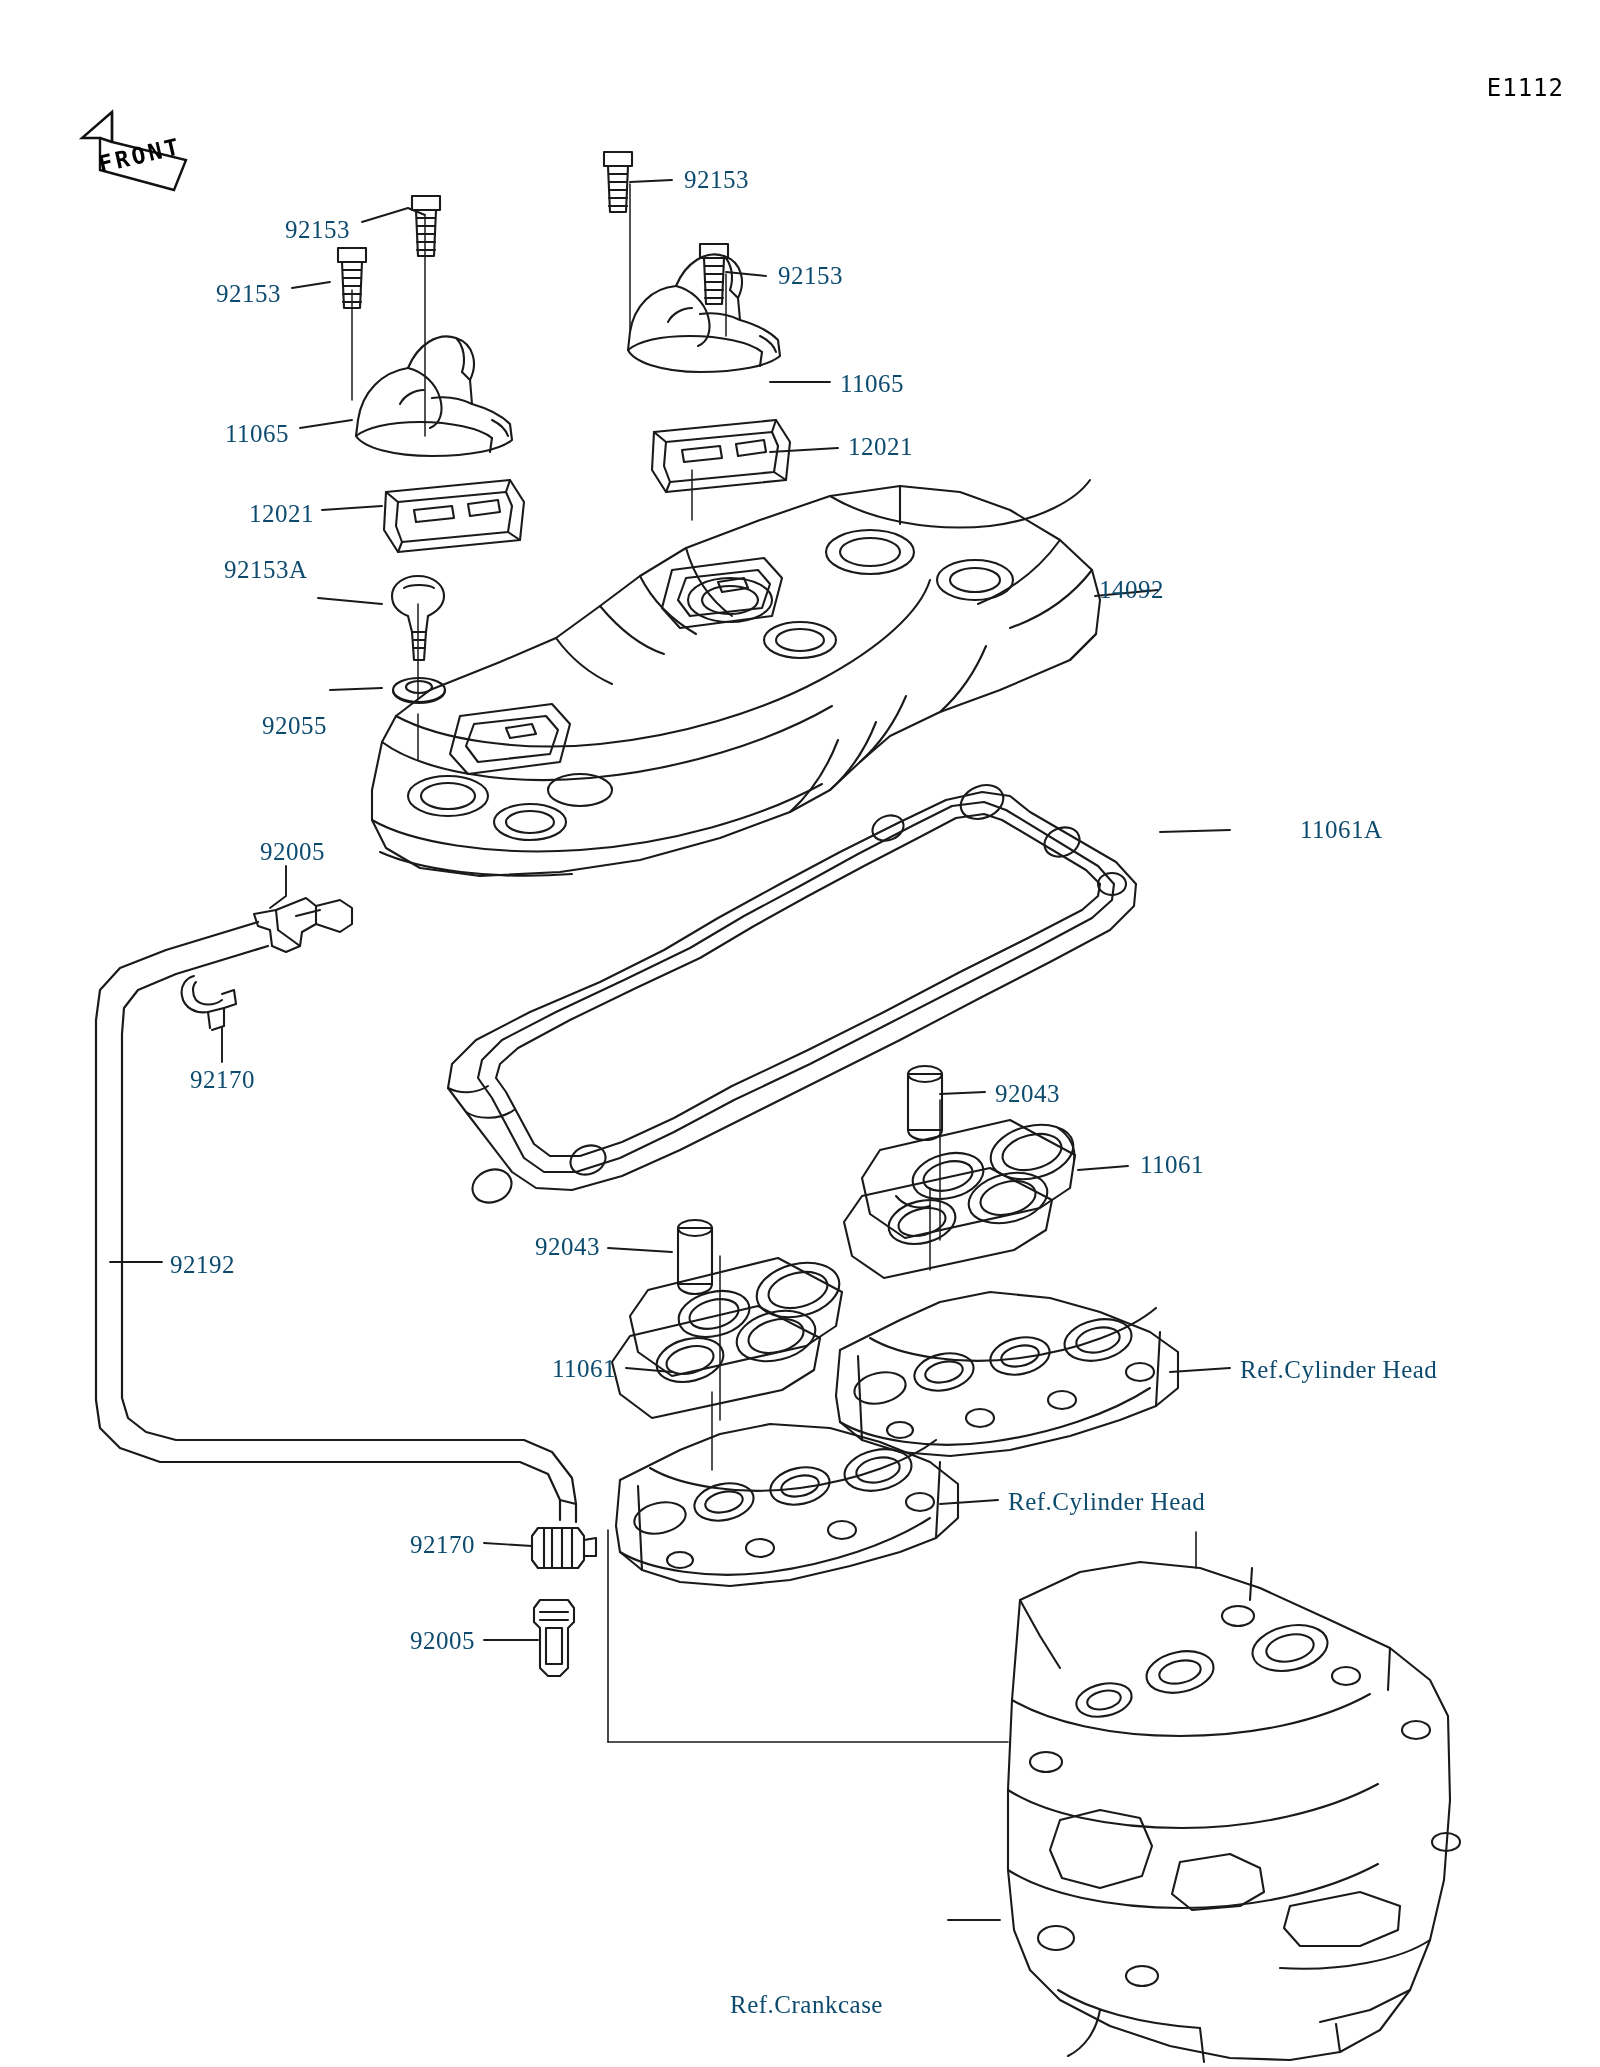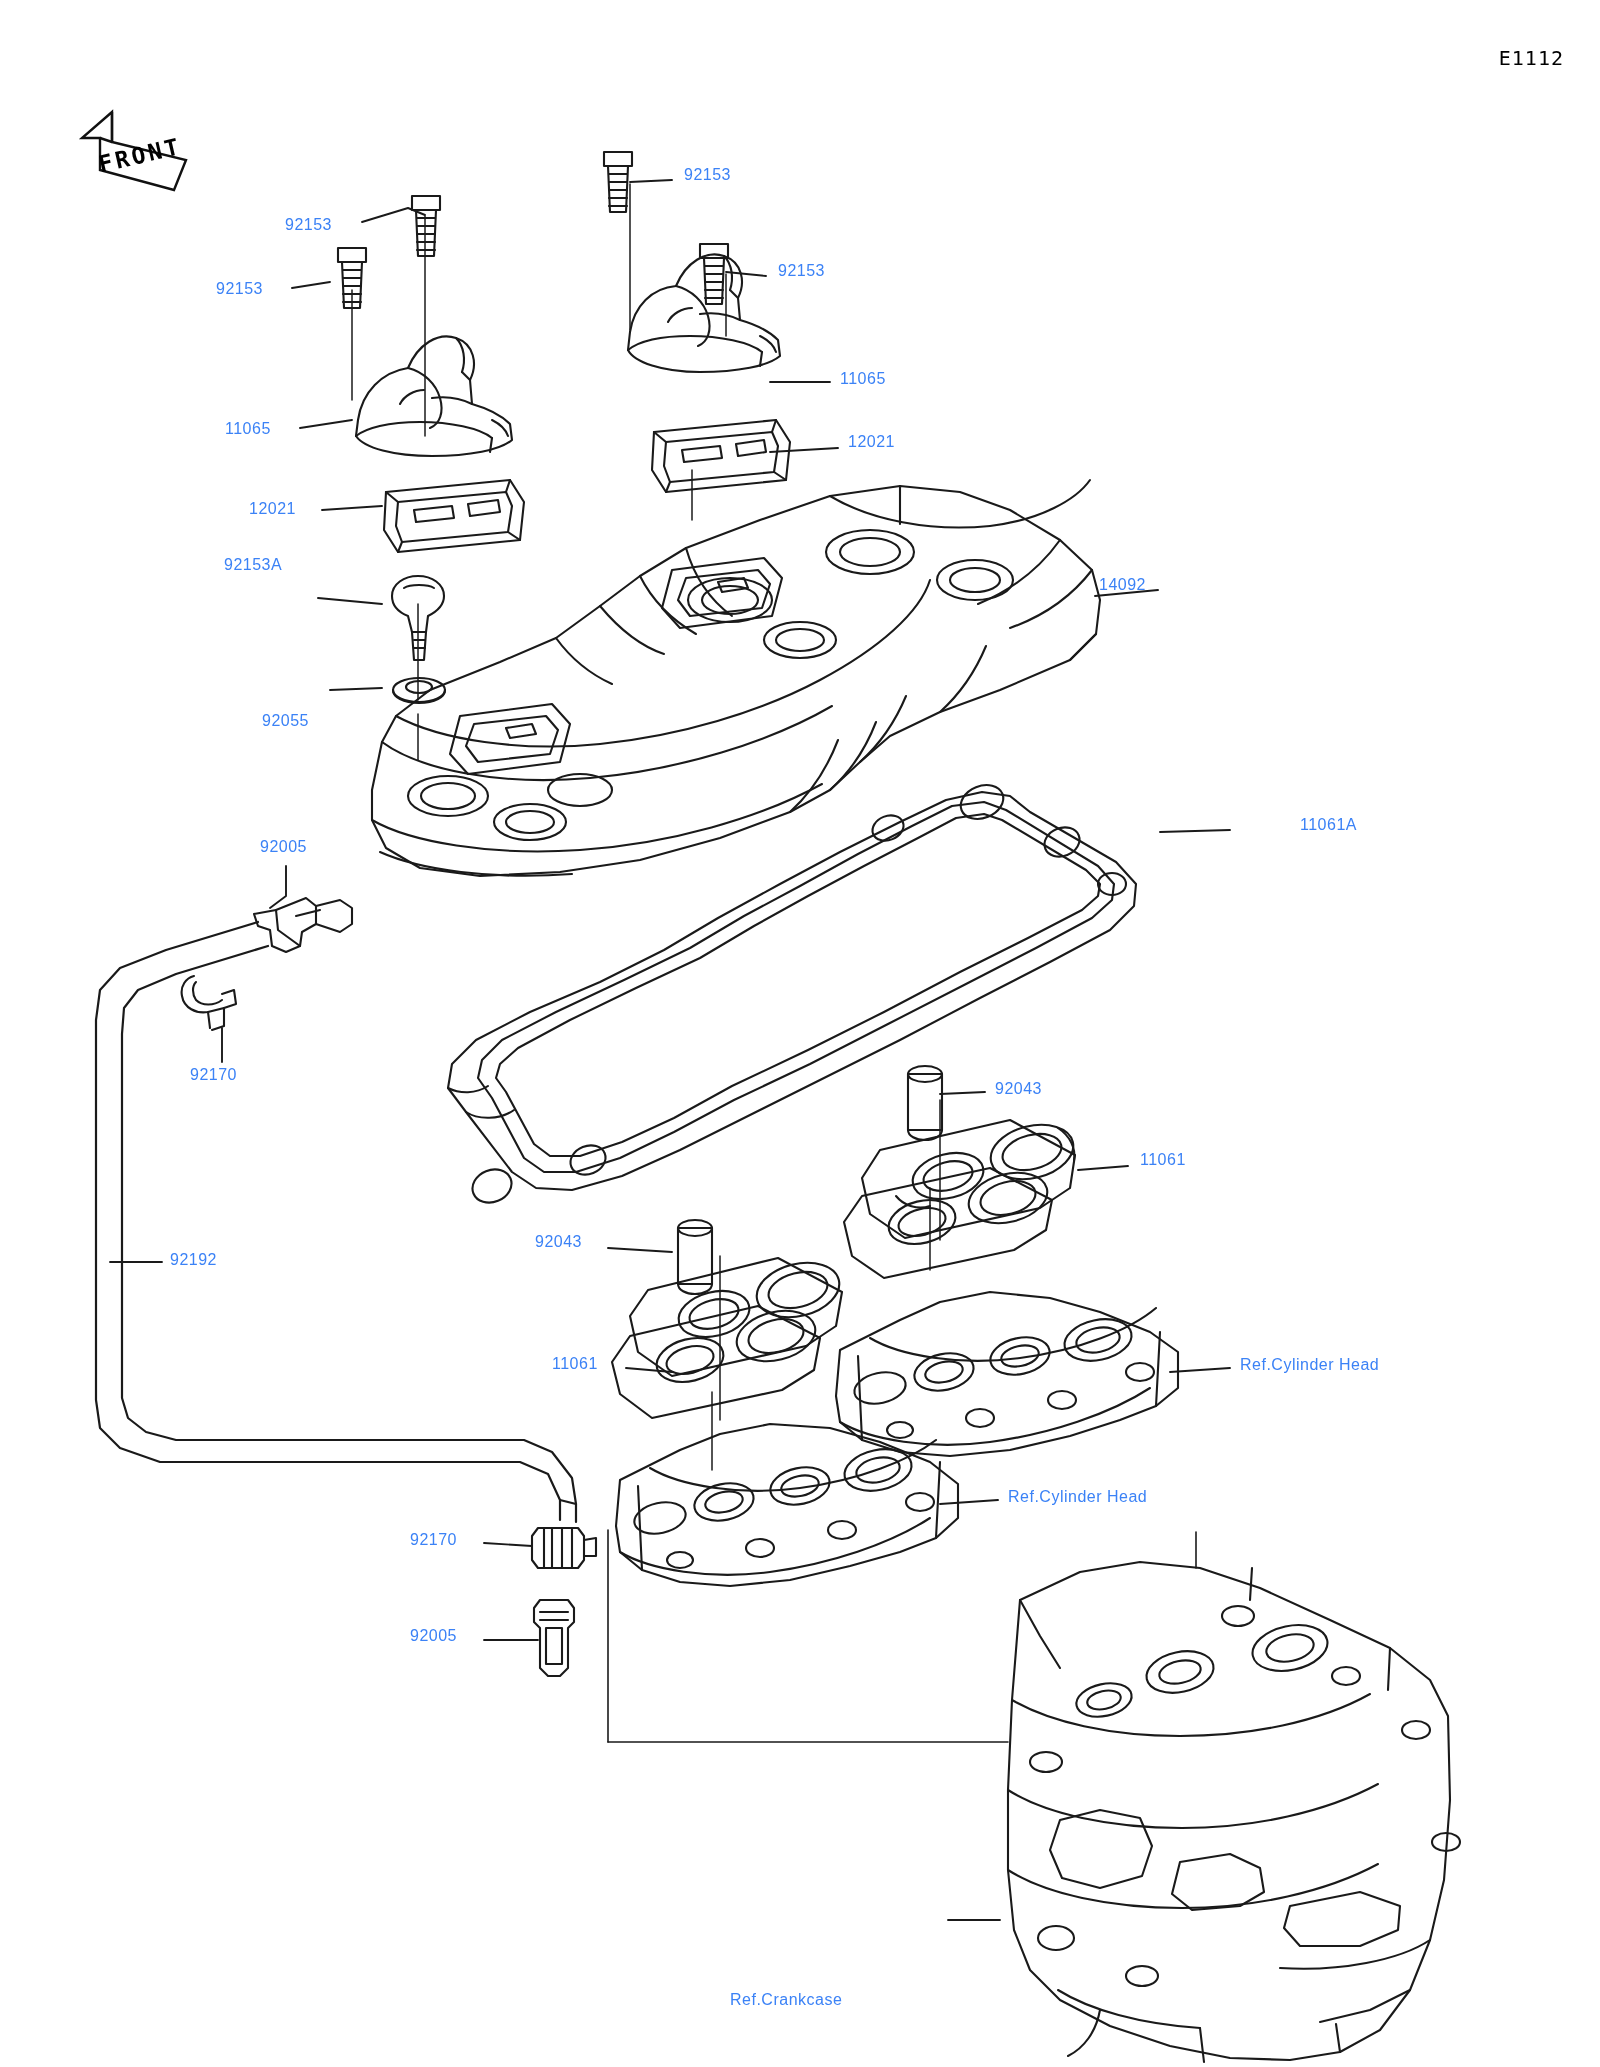--- a/index.html
+++ b/index.html
@@ -17,32 +17,33 @@
   }
   .diagram-svg {
     position: absolute;
     top: 0;
     left: 0;
     width: 1600px;
     height: 2067px;
   }
   .lbl {
     position: absolute;
-    font-family: Liberation Sans, sans-serif;
-    font-size: 16px;
-    color: #3b82f6;
+    font-family: Liberation Serif, serif;
+    font-size: 25px;
+    color: #0c4a6e;
     white-space: nowrap;
     letter-spacing: 0.5px;
   }
   .code-id {
     position: absolute;
     font-family: "DejaVu Sans Mono", monospace;
-    font-size: 20px;
+    font-size: 24px;
     letter-spacing: 1px;
     color: #000;
+    margin-top: 28px;
   }
   .front-badge {
     position: absolute;
     left: 78px;
     top: 108px;
     width: 130px;
     height: 88px;
   }
   .front-text {
     position: absolute;

